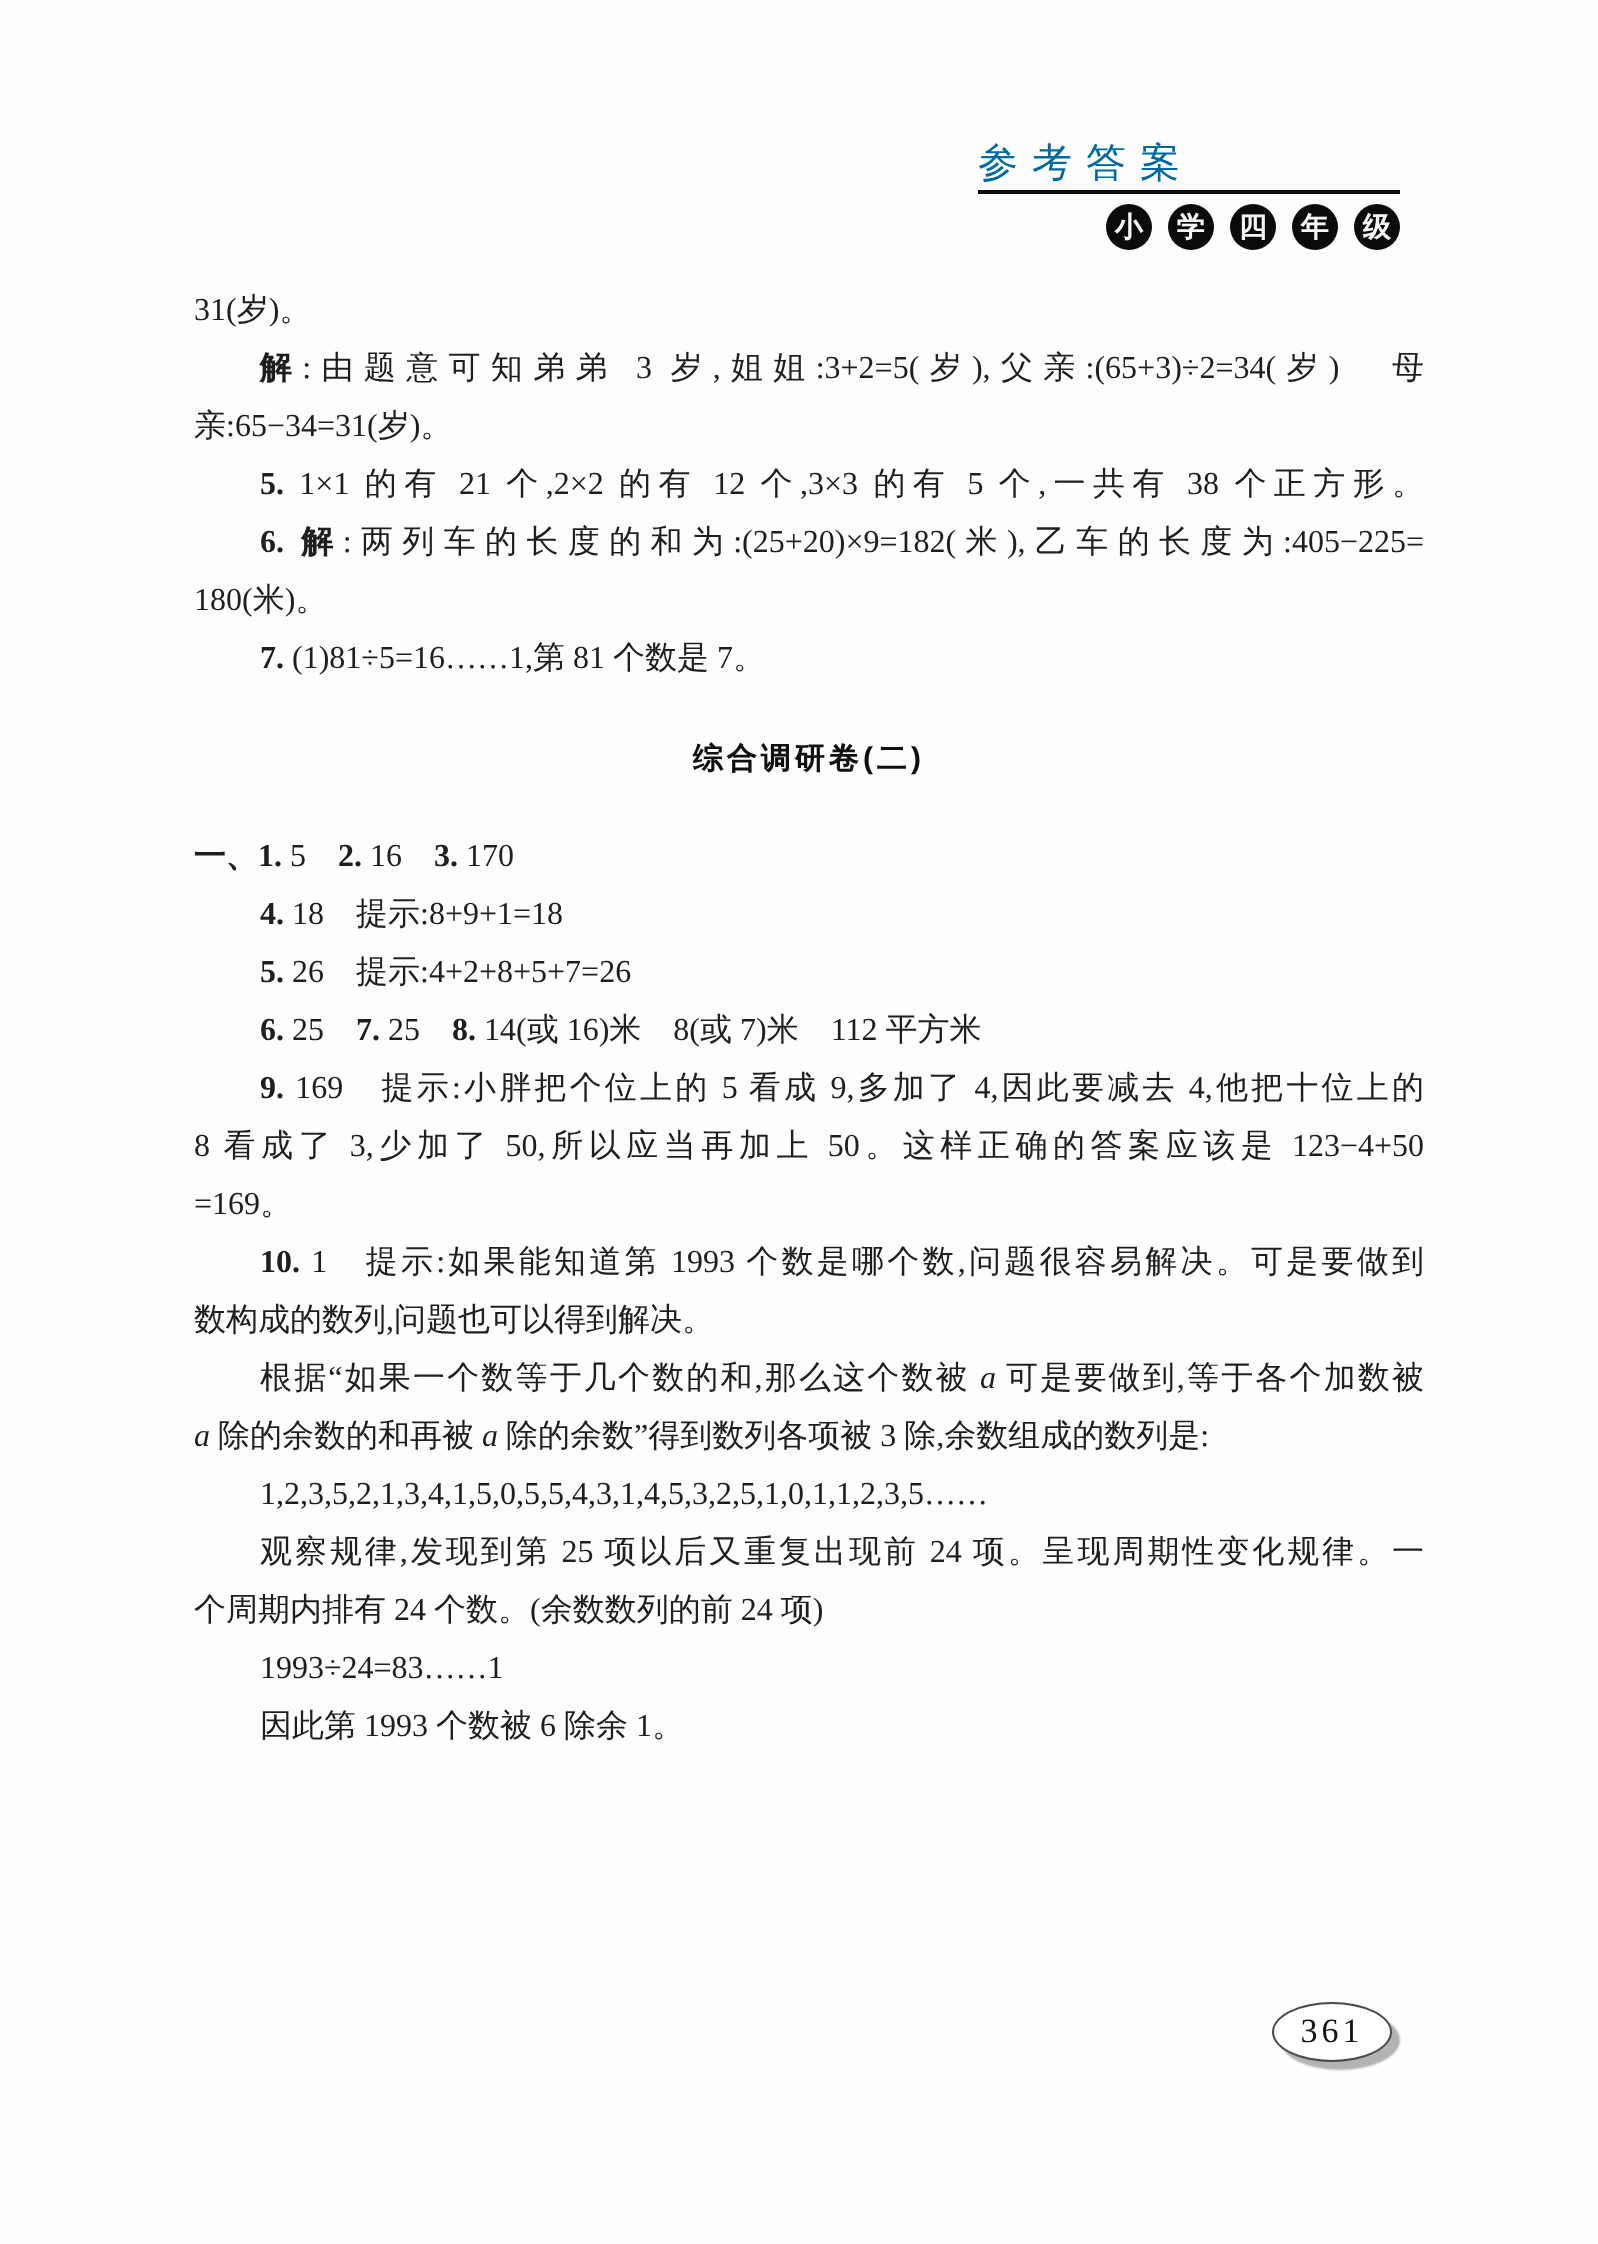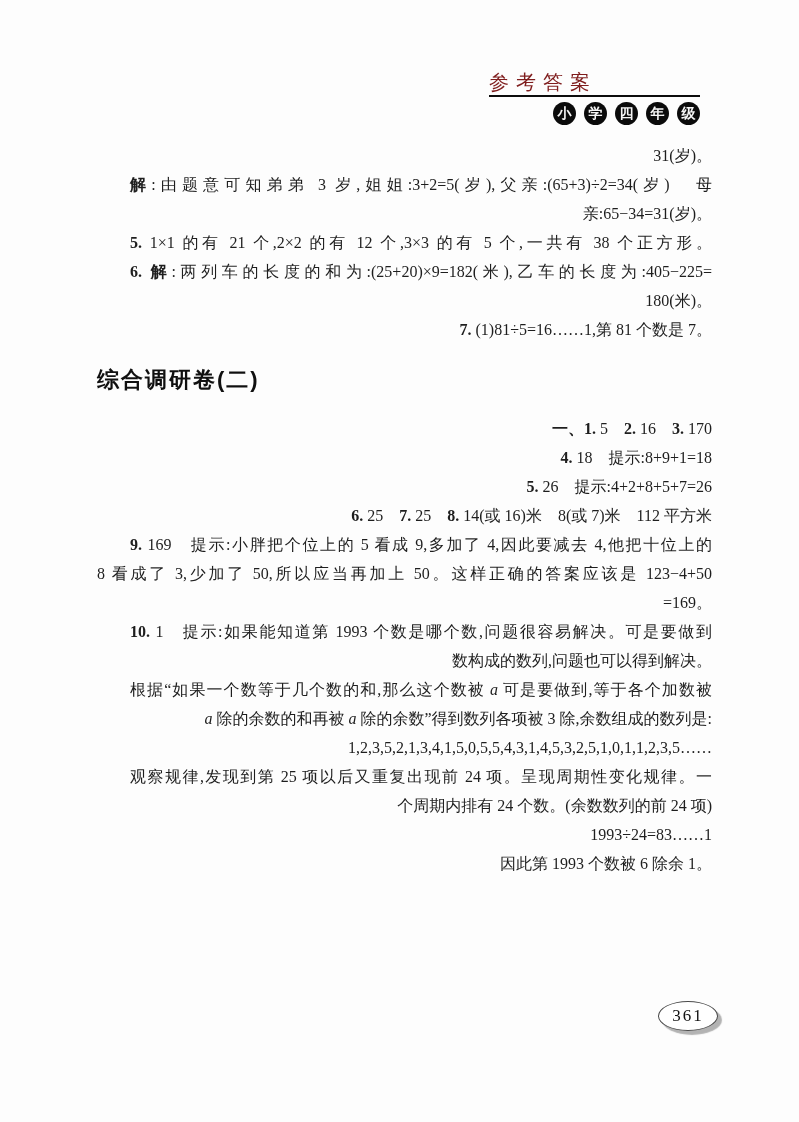--- a/index.html
+++ b/index.html
@@ -3,44 +3,44 @@
 <meta charset="utf-8">
 <style>
   html,body{margin:0;padding:0;background:#e9e9e9;}
   .page{
     position:relative;width:799px;height:1122px;background:#fdfdfd;
     overflow:hidden;
     font-family:"Liberation Serif","DejaVu Serif",serif;color:#1e1e1e;
   }
   
   .hdr{position:absolute;left:489px;top:72px;width:211px;}
-  .hdr-title{font-size:20px;line-height:21px;letter-spacing:7px;color:#7f1d1d;white-space:pre;}
+  .hdr-title{font-size:20px;line-height:21px;letter-spacing:7px;color:#0369a1;white-space:pre;}
   .hdr-rule{margin-top:2px;border-top:2px solid #0c0c0c;height:0;}
   .badges{display:flex;justify-content:flex-end;gap:8px;margin-top:5px;}
   .badge{
     width:23px;height:23px;border-radius:50%;background:#0b0b0b;color:#f6f6f6;
     font-family:"Liberation Sans",sans-serif;font-weight:700;font-size:14px;
     line-height:23px;text-align:center;
   }
   
   .content{position:absolute;left:97px;top:141px;width:615px;}
-  .ln{margin:0;font-size:16px;line-height:29px;white-space:pre;text-align:right;}
+  .ln{margin:0;font-size:16px;line-height:29px;white-space:pre;text-align:left;}
   .ln.in{text-indent:33px;}
   .ln.fl{white-space:normal;text-align:justify;text-align-last:justify;}
   .num{font-weight:700;}
   .hei{font-weight:700;font-family:"Liberation Sans",sans-serif;}
   .var{font-style:italic;}
   .sec-title{
-    margin:21px 0 19px;color:#101010;
+    margin:21px 0 19px;text-align:center;color:#101010;
     font-family:"Liberation Sans",sans-serif;font-weight:700;
-    font-size:22px;line-height:30px;letter-spacing:2px;
+    font-size:15px;line-height:30px;letter-spacing:2px;
   }
   
   .pageno{
-    position:absolute;left:658px;top:1001px;width:58px;height:28px;
+    position:absolute;left:636px;top:1001px;width:58px;height:28px;
     background:#ffffff;border:1.5px solid #4a4a4a;border-radius:50%;
     box-shadow:4px 4px 1px #b3b3b3;
     display:flex;align-items:center;justify-content:center;
     font-size:17px;letter-spacing:2px;color:#141414;
   }
 </style>
 </head>
 <body>
 
 <div class="page">

